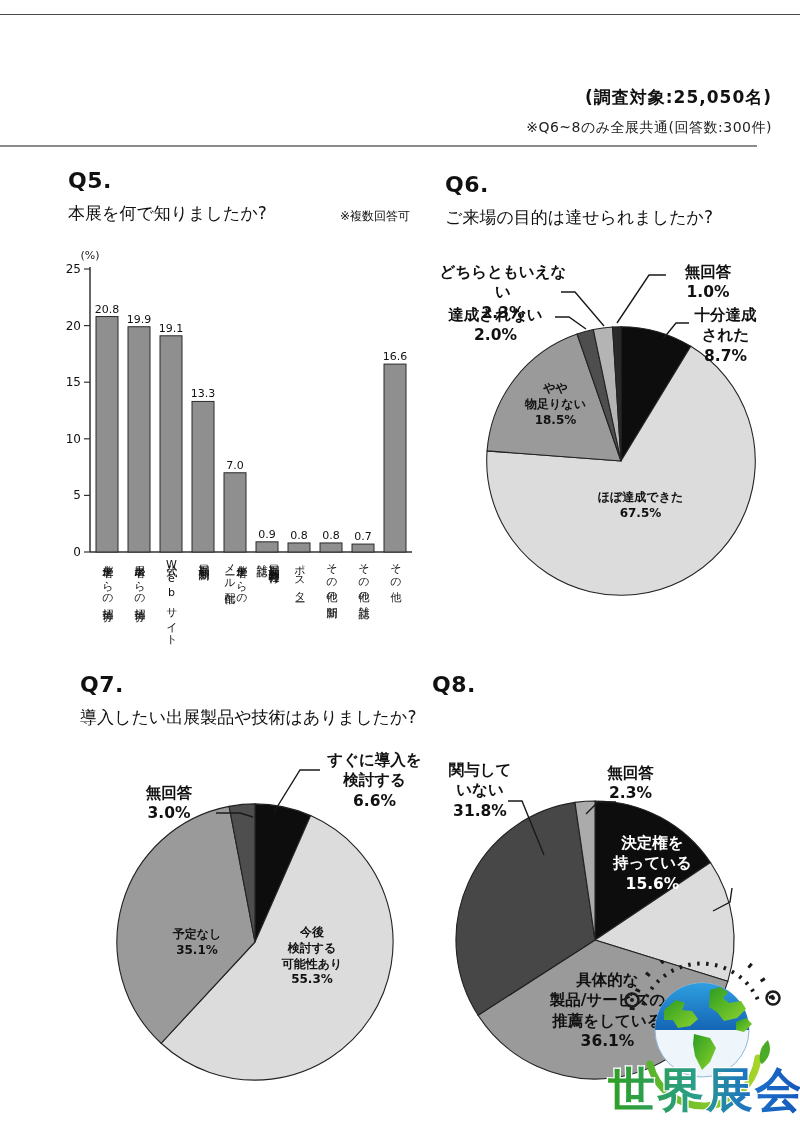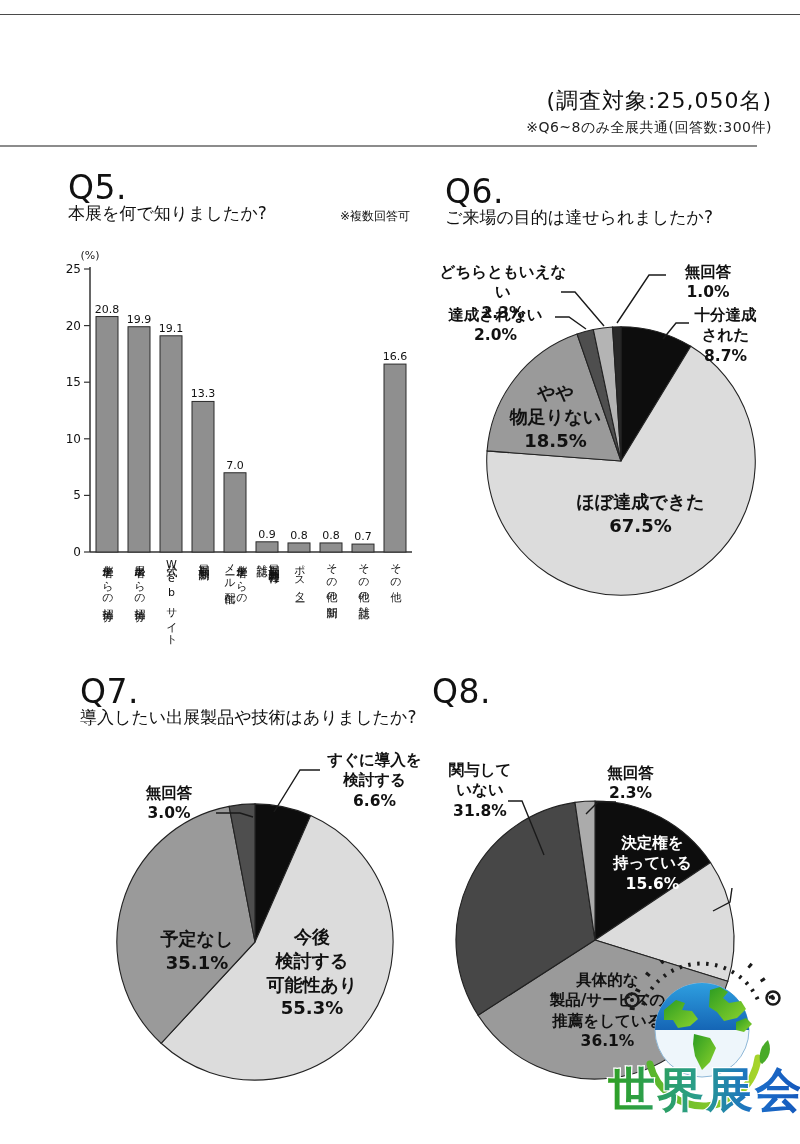--- a/index.html
+++ b/index.html
@@ -1,40 +1,40 @@
 <!DOCTYPE html>
 <html><head>
 <meta charset="utf-8">
 <style>
   html,body{margin:0;padding:0;background:#fff;}
   .page{position:relative;width:800px;height:1144px;background:#fff;overflow:hidden;
         font-family:"DejaVu Sans","Liberation Sans",sans-serif;color:#111;}
   .topline{position:absolute;top:14px;left:0;width:800px;height:0;border-top:1.5px solid #4a4a4a;}
-  .hdr1{position:absolute;top:86px;right:28px;font-size:22px;font-weight:normal;letter-spacing:1px;}
+  .hdr1{position:absolute;top:86px;right:28px;font-size:17px;font-weight:bold;letter-spacing:1px;}
   .hdr2{position:absolute;top:119px;right:28px;font-size:14px;letter-spacing:.5px;color:#222;}
   .divider{position:absolute;top:145px;left:0;width:757px;height:0;border-top:2px solid #8c8c8c;}
   section{position:absolute;}
   .q5{left:60px;top:168px;width:360px;height:500px;}
   .q6{left:420px;top:165px;width:380px;height:498px;margin-left:13px;}
   .q7{left:72px;top:655px;width:360px;height:489px;}
   .q8{left:420px;top:655px;width:380px;height:489px;}
-  .qid{position:absolute;font-size:33px;font-weight:normal;letter-spacing:.5px;}
+  .qid{position:absolute;font-size:22px;font-weight:bold;letter-spacing:.5px;}
   .qtitle{position:absolute;font-size:17px;font-weight:normal;white-space:nowrap;}
   .q8 .qtitle{font-size:16px;}
   .qnote{position:absolute;font-size:12px;}
   .barwrap{position:absolute;left:0;top:78px;width:360px;height:420px;}
   #q5-plot{position:absolute;left:0;top:0;}
   #q5-cats{position:absolute;left:0;top:310px;width:360px;height:130px;}
   .cat{position:absolute;top:0;writing-mode:vertical-rl;text-orientation:upright;
        font-size:11px;line-height:12px;letter-spacing:1px;white-space:pre-line;
        transform:translateX(-50%);color:#111;}
   .pie{position:absolute;}
   .callout{position:absolute;text-align:center;font-weight:bold;font-size:15.5px;line-height:1.32;}
   .callout .cl{display:block;white-space:pre-line;}
-  .callout.big{font-size:18px;}
+  .callout.big{font-size:12px;}
   .callout.white{color:#fff;}
   .leaders{position:absolute;left:0;top:0;pointer-events:none;}
   svg text{font-family:"DejaVu Sans","Liberation Sans",sans-serif;}
   .logo{position:absolute;left:606px;top:960px;}
 </style>
 </head>
 <body>
 
 <div class="page">
 

